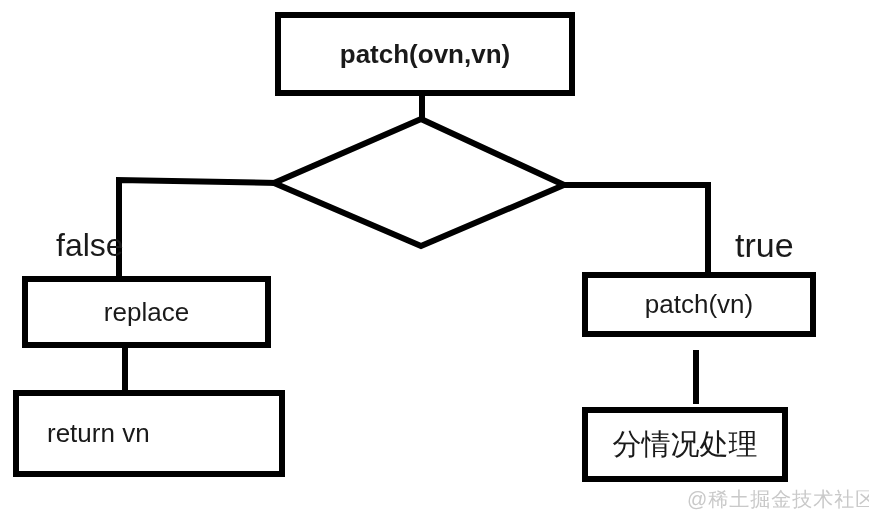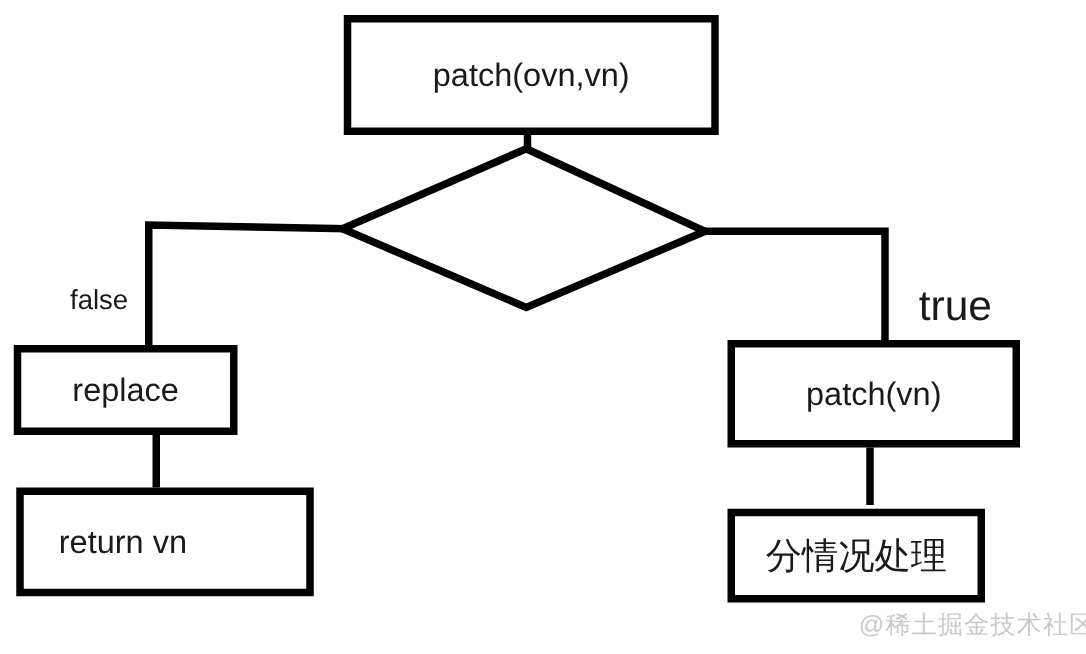--- a/index.html
+++ b/index.html
@@ -23,36 +23,36 @@
     border: 6px solid #000000;
     background: #ffffff;
     display: flex;
     align-items: center;
     justify-content: center;
     font-size: 26px;
     color: #1a1a1a;
     white-space: nowrap;
   }
   .node.cjk { font-size: 29px; }
-  #node-patch-ovn-vn { left: 275px; top: 12px;  width: 300px; height: 96px; }
-  #node-replace      { left: 11px;   top: 276px; width: 179px; height: 72px; }
-  #node-return-vn    { left: 13px;  top: 390px; width: 238px; height: 87px;
+  #node-patch-ovn-vn { left: 275px; top: 12px;  width: 300px; height: 84px; font-weight: bold; }
+  #node-replace      { left: 22px;   top: 276px; width: 249px; height: 72px; }
+  #node-return-vn    { left: 13px;  top: 390px; width: 272px; height: 87px;
                        justify-content: flex-start; padding-left: 28px; padding-top: 0; }
-  #node-patch-vn     { left: 582px; top: 272px; width: 234px; height: 86px; }
+  #node-patch-vn     { left: 582px; top: 272px; width: 234px; height: 65px; }
   #node-handle-cases { left: 582px; top: 407px; width: 206px; height: 75px; }
   #diamond-label {
     position: absolute;
     left: 274px; top: 166px; width: 294px;
     text-align: center;
     font-size: 29px;
     color: #1a1a1a;
   }
   .edge-label {
     position: absolute;
-    font-size: 22px;
+    font-size: 32px;
     color: #1a1a1a;
     white-space: nowrap;
   }
   #label-false { left: 56px;  top: 227px; }
   #label-true  { left: 735px; top: 226px; font-size: 34px; }
   #watermark {
     position: absolute;
     left: 687px; top: 486px;
     font-size: 20px;
     color: #c9c9c9;

